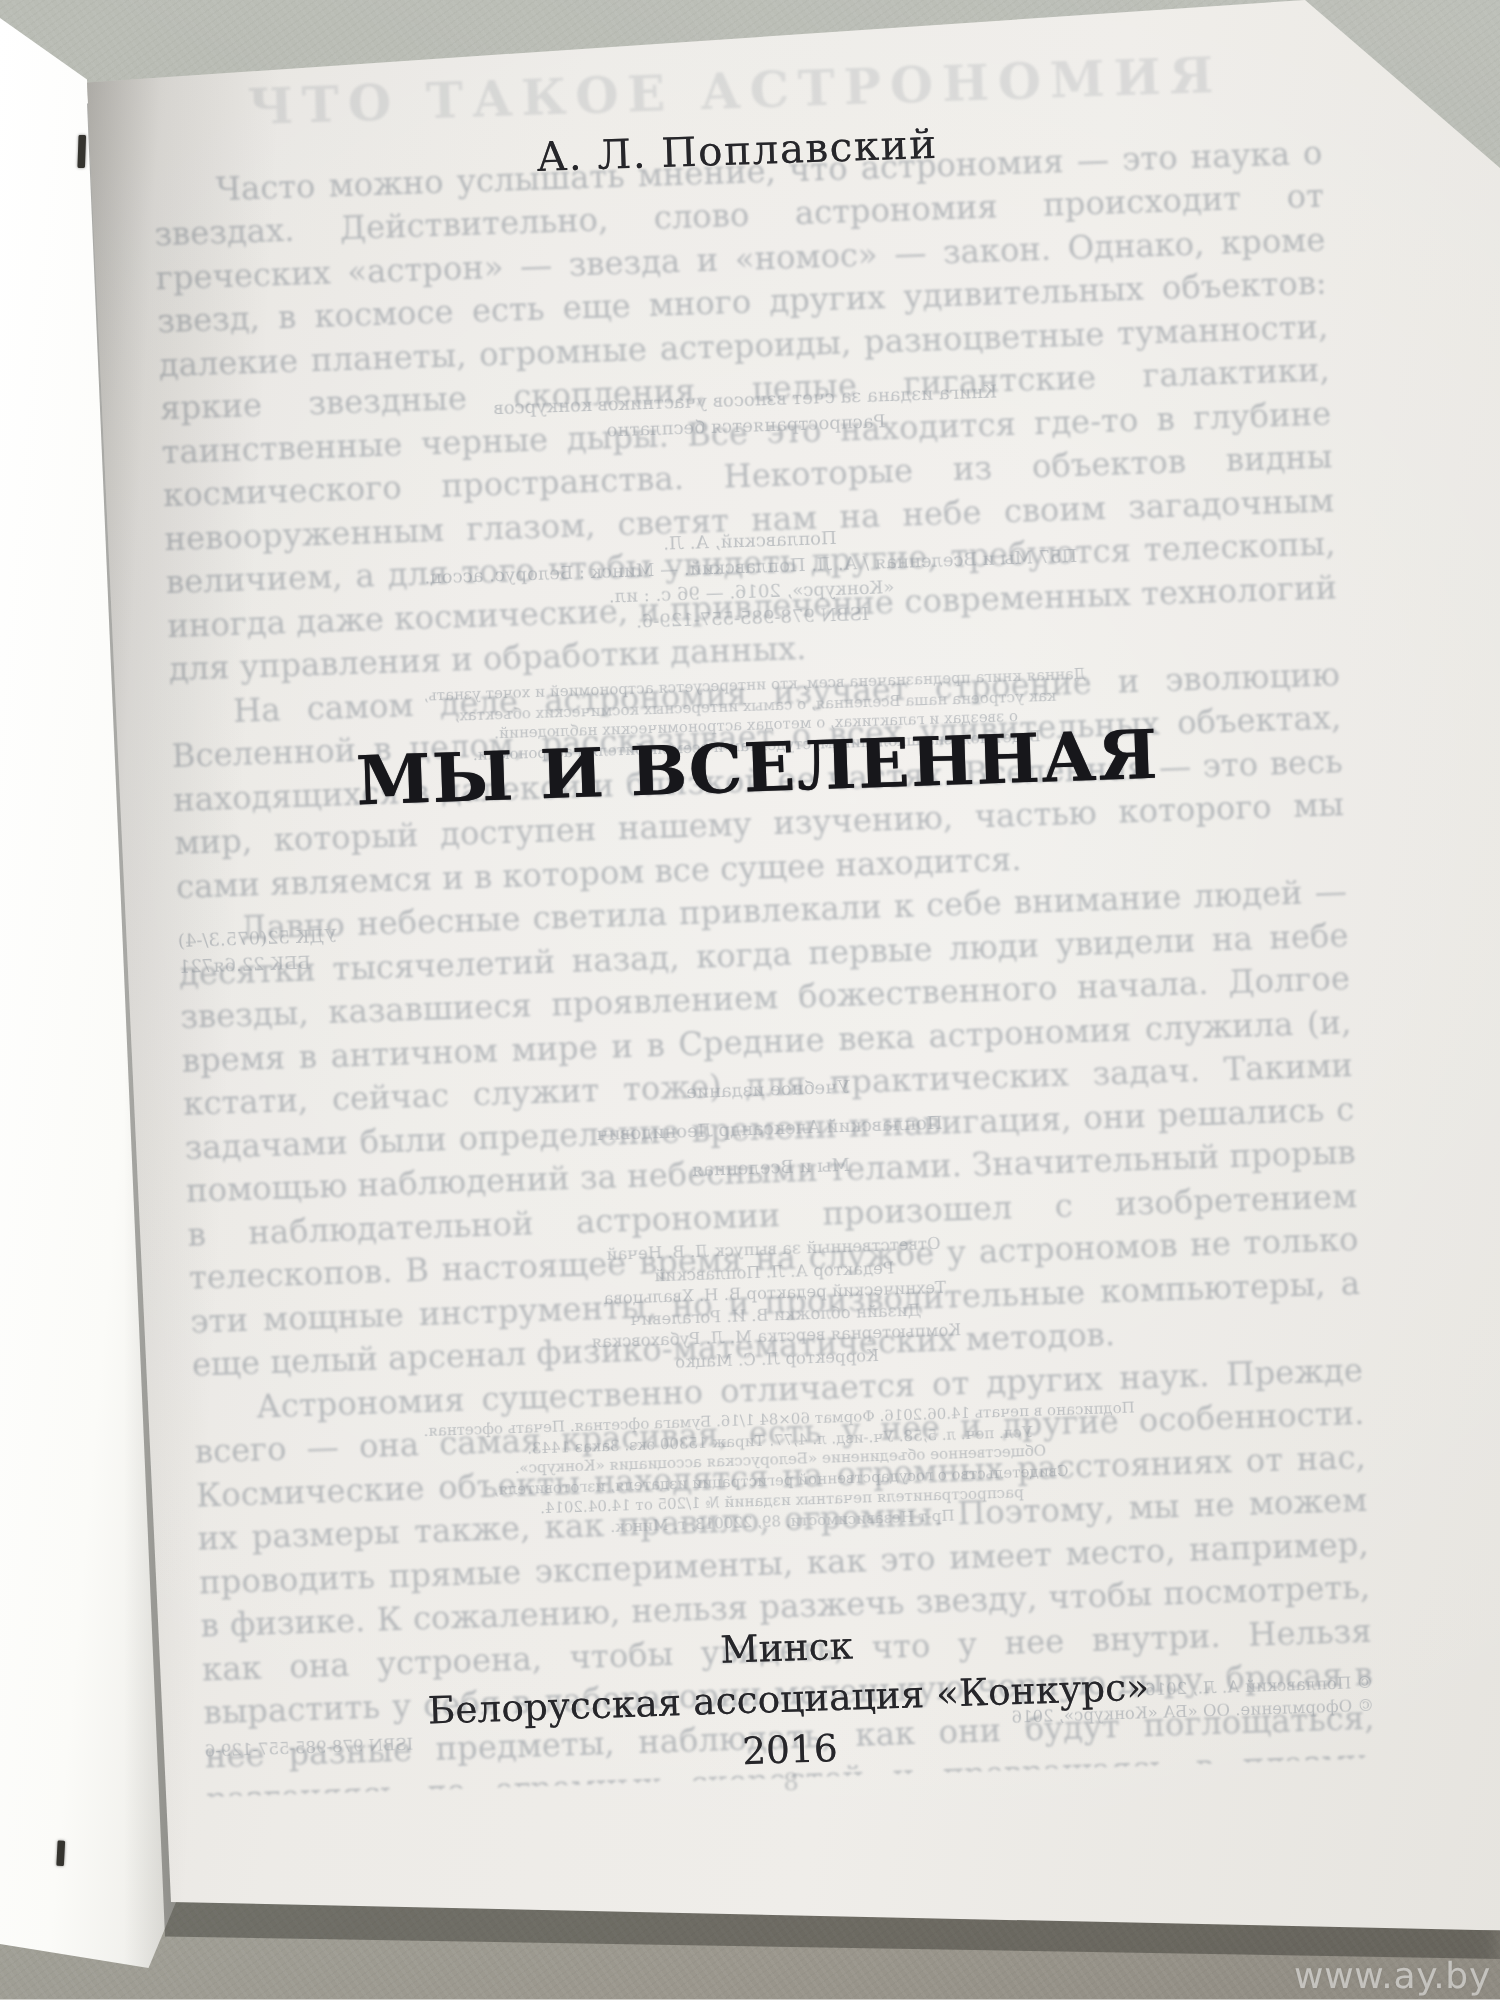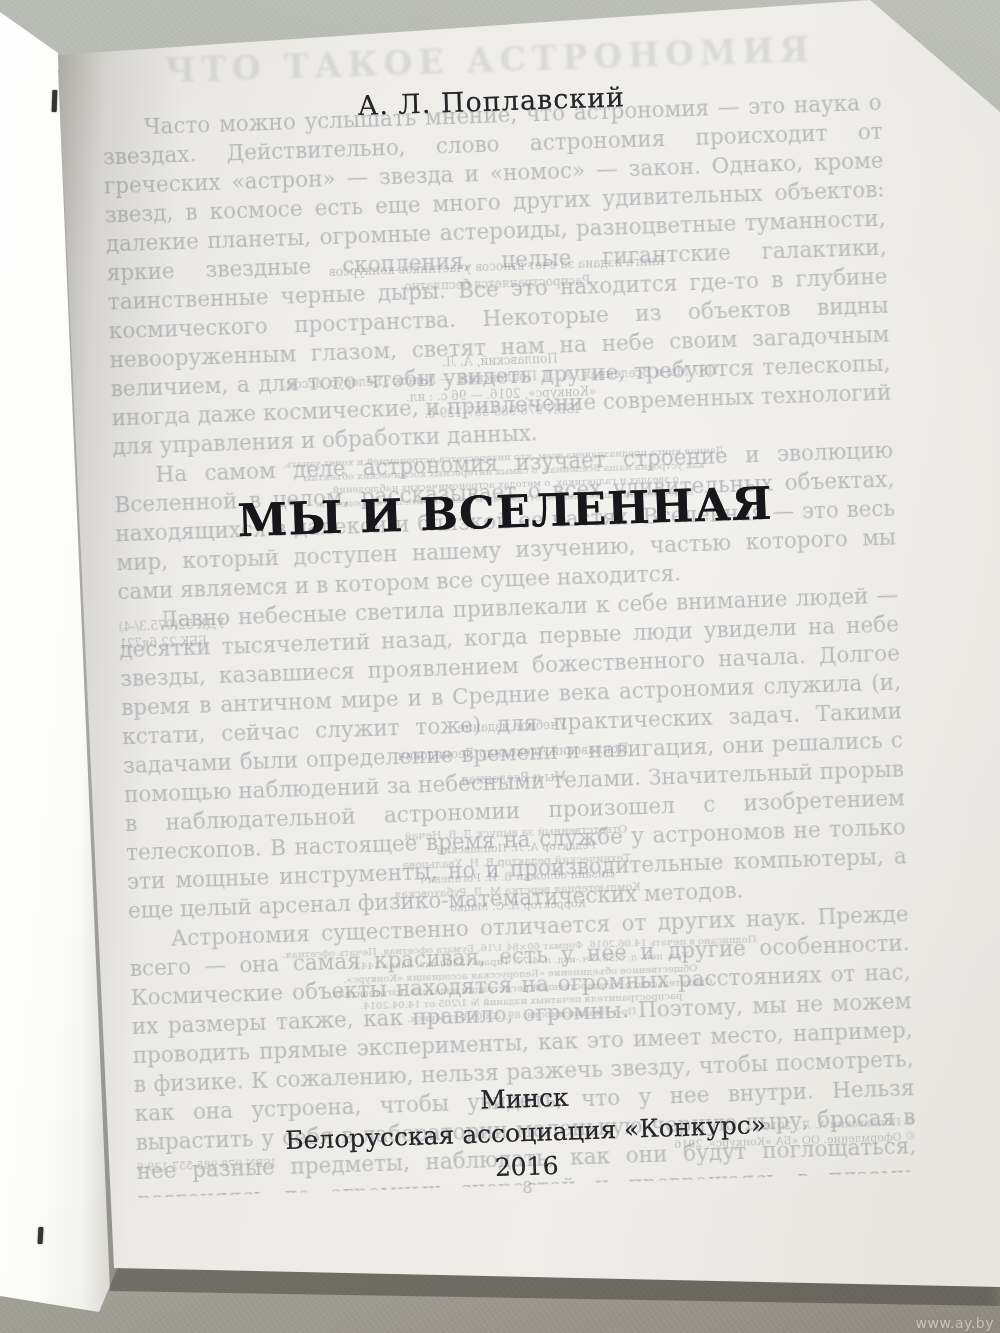--- a/index.html
+++ b/index.html
@@ -91,21 +91,21 @@
   .title{
     top:485px;text-align:center;font-weight:bold;font-size:45px;letter-spacing:1px;color:#17171b;
     text-shadow:0 0 .5px rgba(20,20,25,.7);
   }
   .imprint{
     top:1082px;text-align:center;font-size:25px;line-height:34px;color:#26262a;
     text-shadow:0 0 .4px rgba(40,40,45,.6);
   }
   .watermark{
     position:absolute;right:6px;bottom:2px;
-    font-family:"DejaVu Sans",sans-serif;font-size:14px;letter-spacing:.5px;
+    font-family:"DejaVu Sans",sans-serif;font-size:24px;letter-spacing:.5px;
     color:rgba(255,255,255,.50);text-shadow:0 0 2px rgba(120,118,110,.4);
   }
 </style>
 </head>
 <body>
 
 <div class="bg-texture"></div>
 
 <div class="cover"></div>
 <div class="cover-shade"></div>

